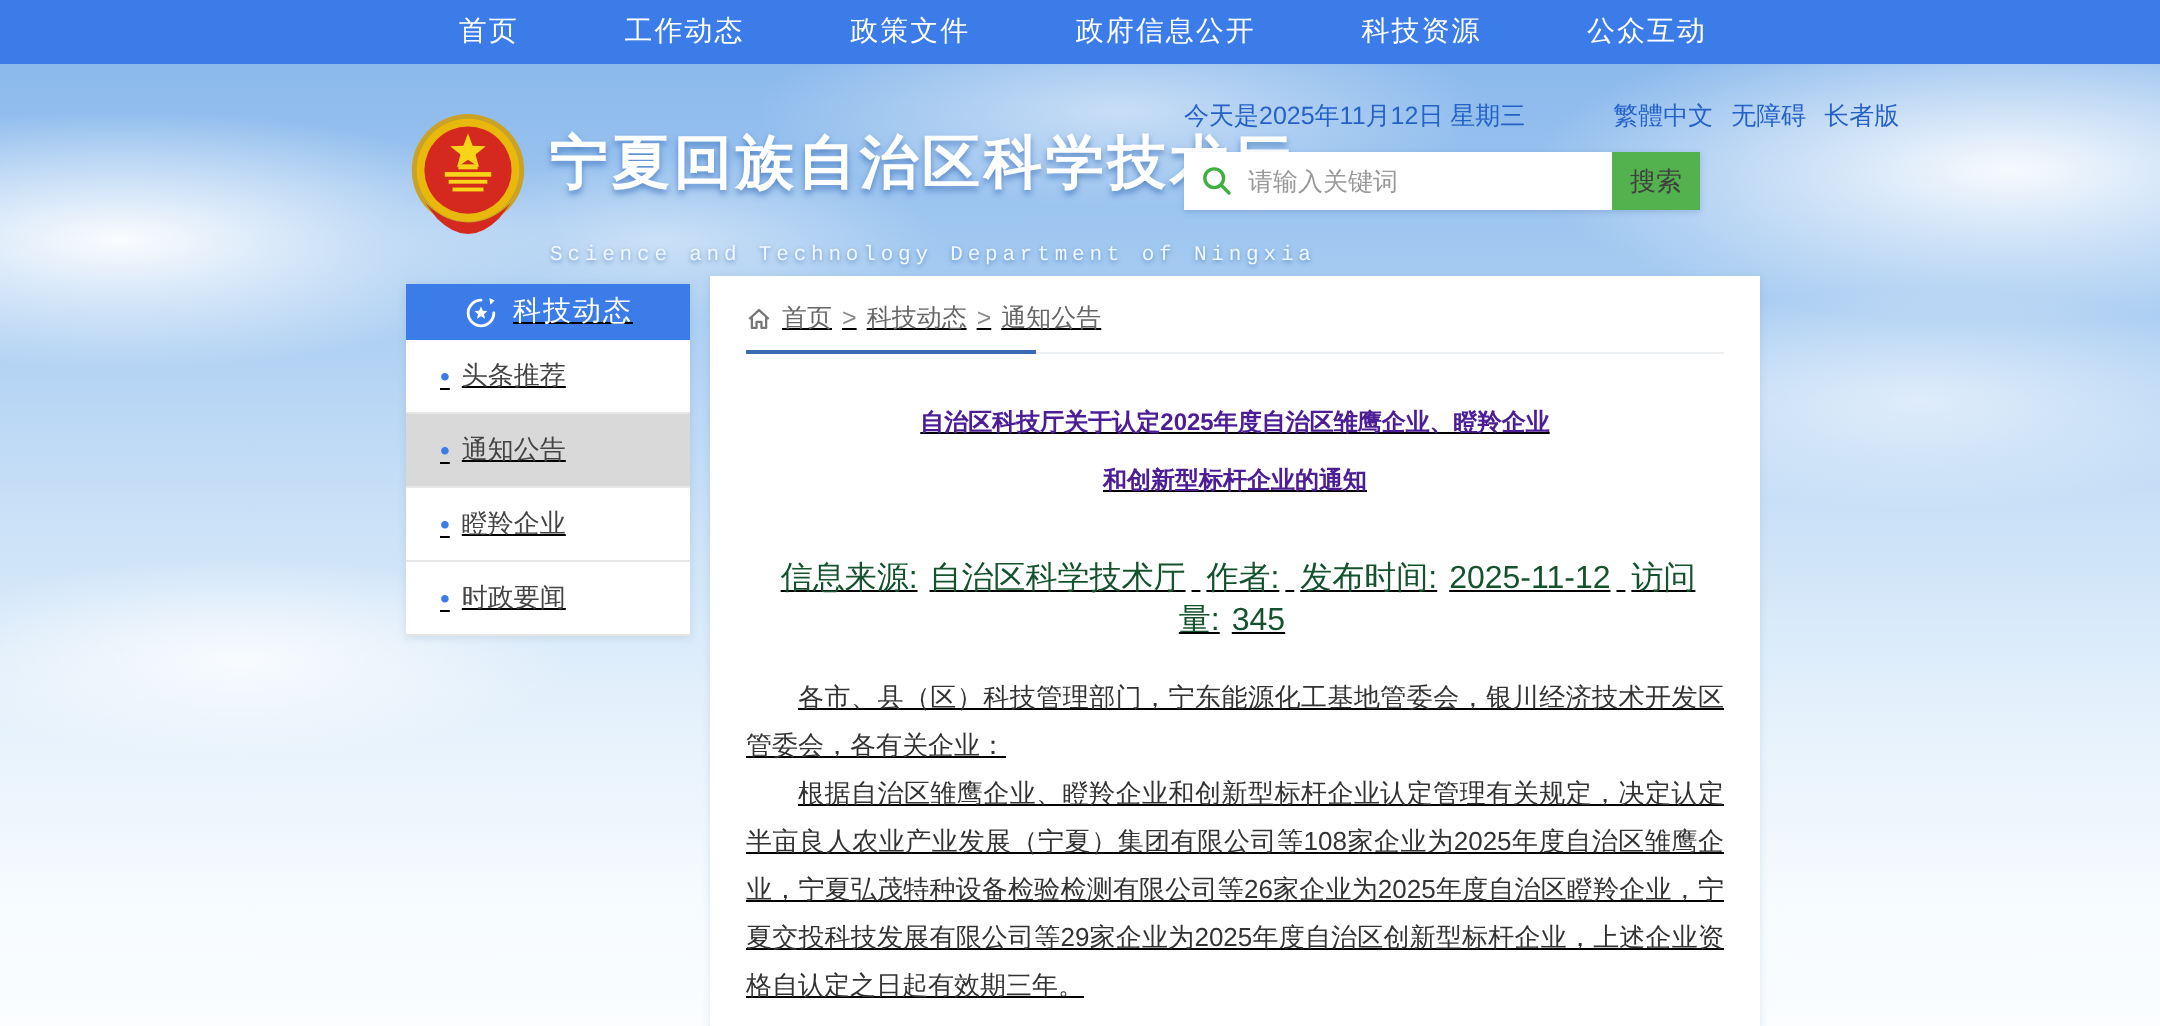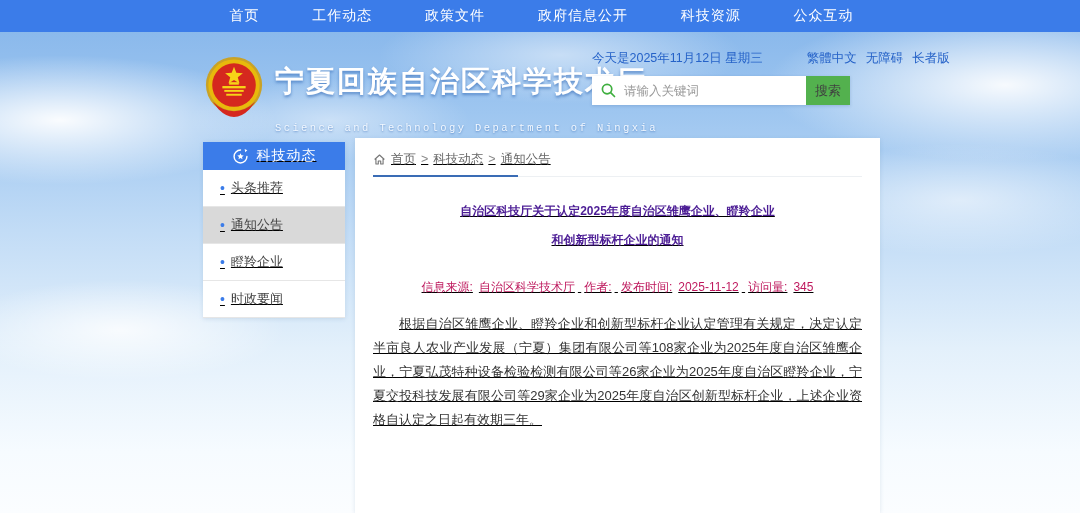--- a/index.html
+++ b/index.html
@@ -58,21 +58,21 @@
 
   .main { width:525px; margin-left:10px; background:#fff; min-height:375px; padding:10px 18px 30px 18px;
           box-shadow:0 1px 4px rgba(90,120,160,.18); }
   .breadcrumb { display:flex; align-items:center; gap:5px; font-size:12.5px; color:#666; height:22px; }
   .breadcrumb .crumb { cursor:pointer; }
   .breadcrumb .sep { color:#888; }
   .divider { position:relative; border-bottom:1px solid #edf0f3; margin-top:6px; }
   .divider::after { content:""; position:absolute; left:0; bottom:-1px; width:145px; height:2px; background:#3a6cb5; }
 
   .article-title { margin-top:20px; text-align:center; font-size:12px; font-weight:bold; color:#4c1d95; line-height:29px; }
-  .article-meta { margin-top:24px; text-align:center; font-size:12px; color:#be185d; }
+  .article-meta { margin-top:24px; text-align:center; font-size:16px; color:#14532d; }
   .article-meta span { margin:0 3px; }
   .article-body { margin-top:16px; }
   .article-body p { font-size:13px; color:#333; line-height:24px; text-indent:2em; text-align:justify; }
 </style>
 </head>
 <body>
 
 <div class="page">
 
   <nav class="topnav">
@@ -179,19 +179,20 @@
         </h2>
 
         <div class="article-meta">
           <span>信息来源:</span><span>自治区科学技术厅</span>
           <span>作者:</span>
           <span>发布时间:</span><span>2025-11-12</span>
           <span>访问量:</span><span>345</span>
         </div>
 
         <div class="article-body">
+          <p>各市、县（区）科技管理部门，宁东能源化工基地管委会，银川经济技术开发区管委会，各有关企业：</p>
           <p>根据自治区雏鹰企业、瞪羚企业和创新型标杆企业认定管理有关规定，决定认定半亩良人农业产业发展（宁夏）集团有限公司等108家企业为2025年度自治区雏鹰企业，宁夏弘茂特种设备检验检测有限公司等26家企业为2025年度自治区瞪羚企业，宁夏交投科技发展有限公司等29家企业为2025年度自治区创新型标杆企业，上述企业资格自认定之日起有效期三年。</p>
         </div>
 
       </main>
     </div>
   </div>
 </div>
 
 </body></html>

